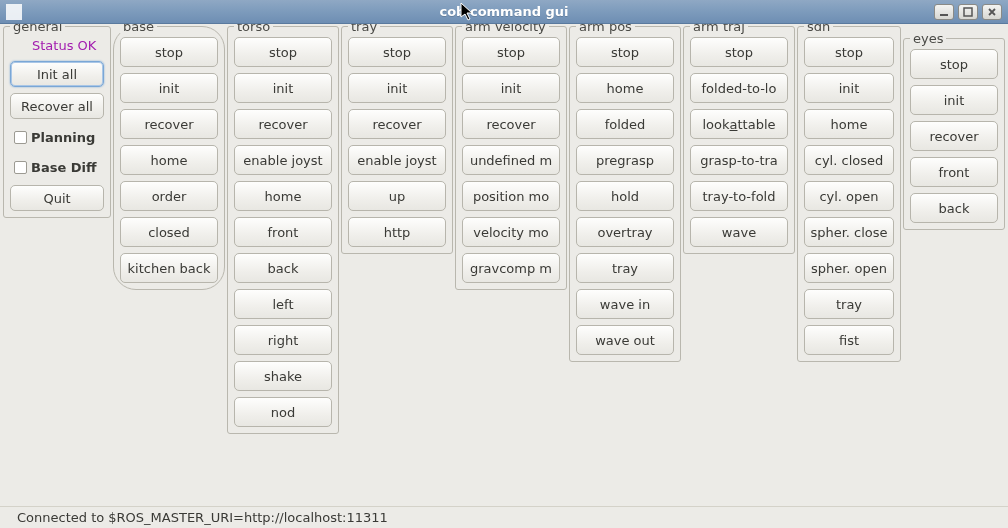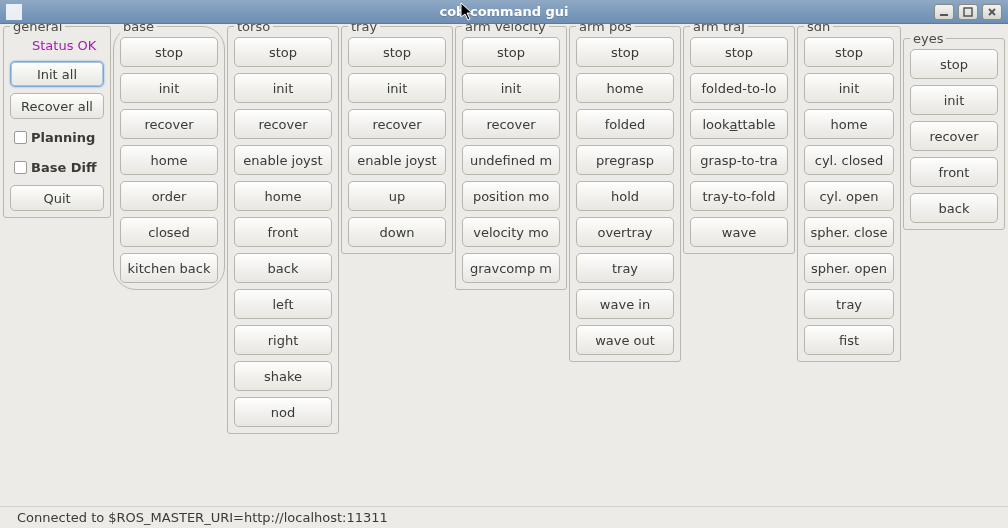--- a/index.html
+++ b/index.html
@@ -214,21 +214,21 @@
       <div class="btn">nod</div>
     </div>
 
     <div class="col tray">
       <span class="col-title">tray</span>
       <div class="btn">stop</div>
       <div class="btn">init</div>
       <div class="btn">recover</div>
       <div class="btn">enable joyst</div>
       <div class="btn">up</div>
-      <div class="btn">down</div>
+      <div class="btn">http</div>
     </div>
 
     <div class="col armset">
       <span class="col-title">arm velocity</span>
       <div class="btn">stop</div>
       <div class="btn">init</div>
       <div class="btn">recover</div>
       <div class="btn">undefined m</div>
       <div class="btn">position mo</div>
       <div class="btn">velocity mo</div>

